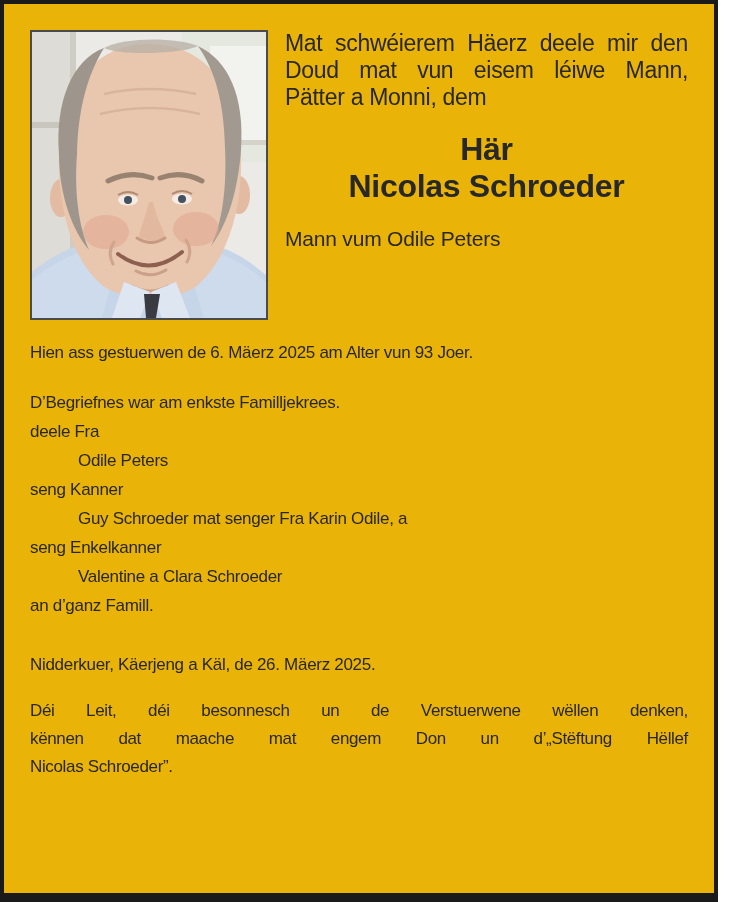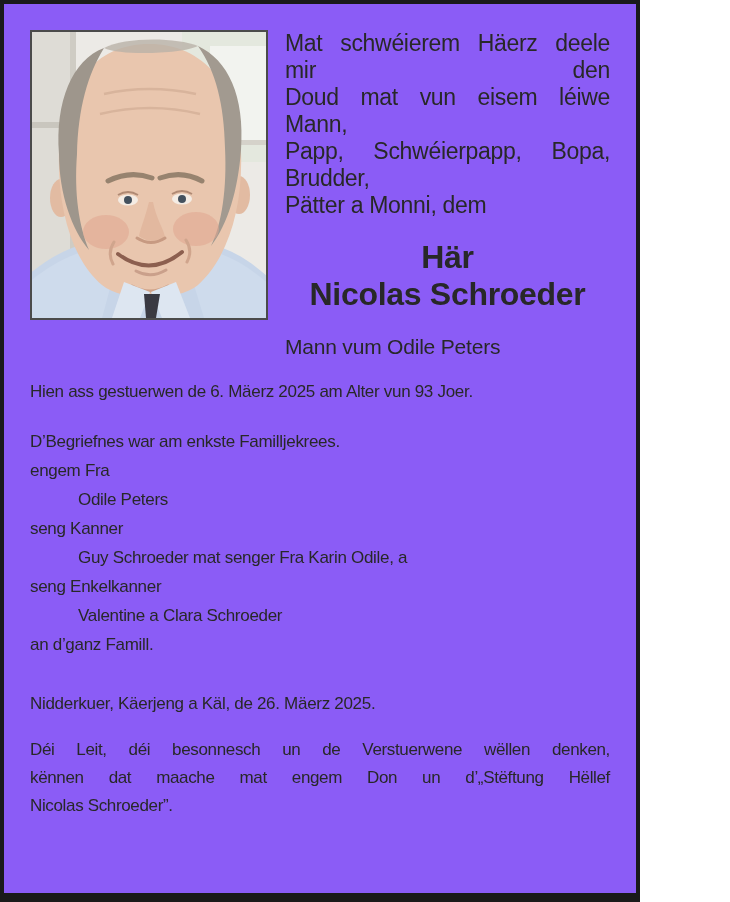--- a/index.html
+++ b/index.html
@@ -5,23 +5,23 @@
   html, body {
     margin: 0;
     padding: 0;
     background: #ffffff;
     font-family: "Liberation Sans", sans-serif;
     color: #282828;
   }
   .frame {
     position: relative;
     box-sizing: border-box;
-    width: 640px;
+    width: 718px;
     height: 902px;
-    background: #8b5cf6;
+    background: #eab308;
     border: 4px solid #1a1a1a;
     border-bottom-width: 9px;
     padding: 26px 26px 0 26px;
     overflow: hidden;
   }
   
   .top {
     display: flex;
     align-items: flex-start;
   }
@@ -146,37 +146,36 @@
         <path d="M92,250 L118,260 L108,286 L80,286 Z" fill="#dde6f1"></path>
         <path d="M144,250 L119,260 L130,286 L158,286 Z" fill="#dde6f1"></path>
         <path d="M112,262 L128,262 L124,286 L114,286 Z" fill="#3a3a42"></path>
       </svg>
     </div>
 
     <div class="right-col">
       <p class="intro">
         <span class="il j">Mat schwéierem Häerz deele mir den</span>
         <span class="il j">Doud mat vun eisem léiwe Mann,</span>
-        <span class="il j">Papp, Schwéierpapp, Bopa, Brudder,</span>
         <span class="il">Pätter a Monni, dem</span>
       </p>
       <h1 class="title">
         <span style="display:block">Här</span>
         <span style="display:block">Nicolas Schroeder</span>
       </h1>
       <div class="subtitle">Mann vum Odile Peters</div>
     </div>
   </div>
 
   <div class="main">
     <p>Hien ass gestuerwen de 6. Mäerz 2025 am Alter vun 93 Joer.</p>
     <p class="gap">D’Begriefnes war am enkste Familljekrees.</p>
 
     <div class="mourners">
-      <div class="m">engem Fra</div>
+      <div class="m">deele Fra</div>
       <div class="m ind">Odile Peters</div>
       <div class="m">seng Kanner</div>
       <div class="m ind">Guy Schroeder mat senger Fra Karin Odile, a</div>
       <div class="m">seng Enkelkanner</div>
       <div class="m ind">Valentine a Clara Schroeder</div>
       <div class="m">an d’ganz Famill.</div>
     </div>
 
     <p class="place">
       <strong>Nidderkuer,</strong><span> Käerjeng a Käl, de 26. Mäerz 2025.</span>

